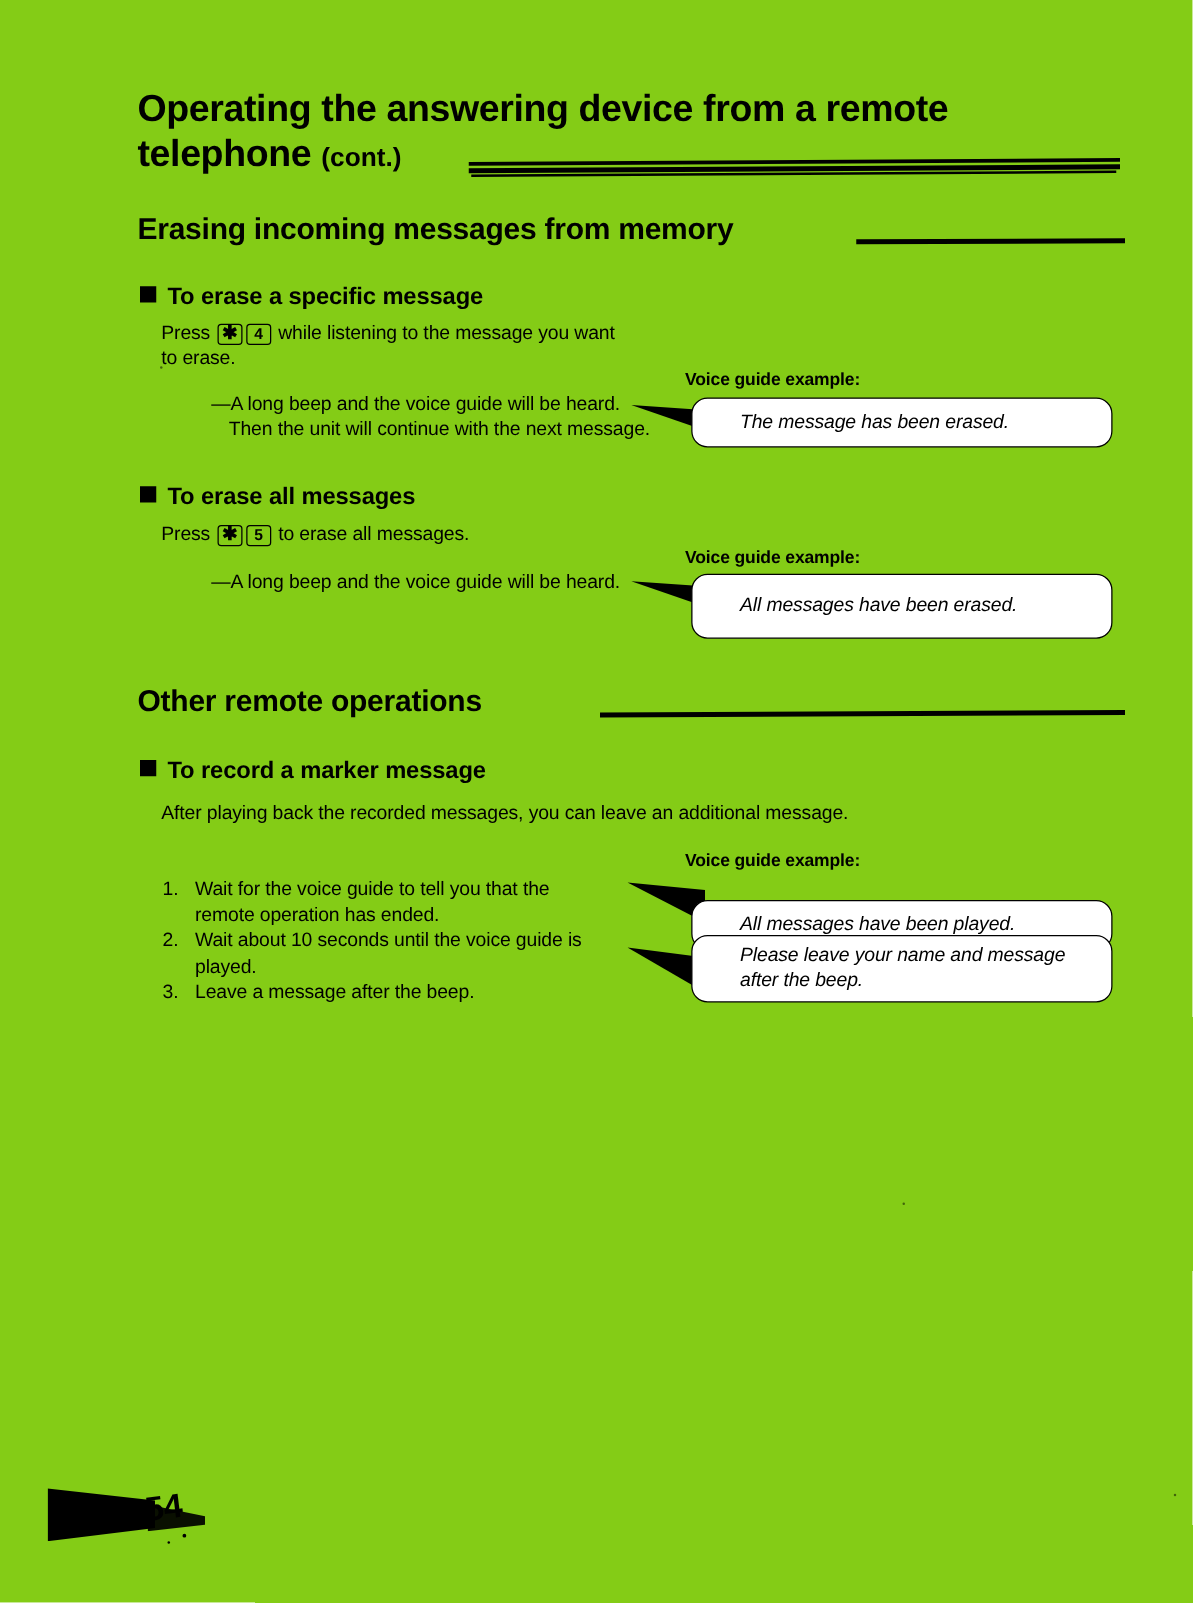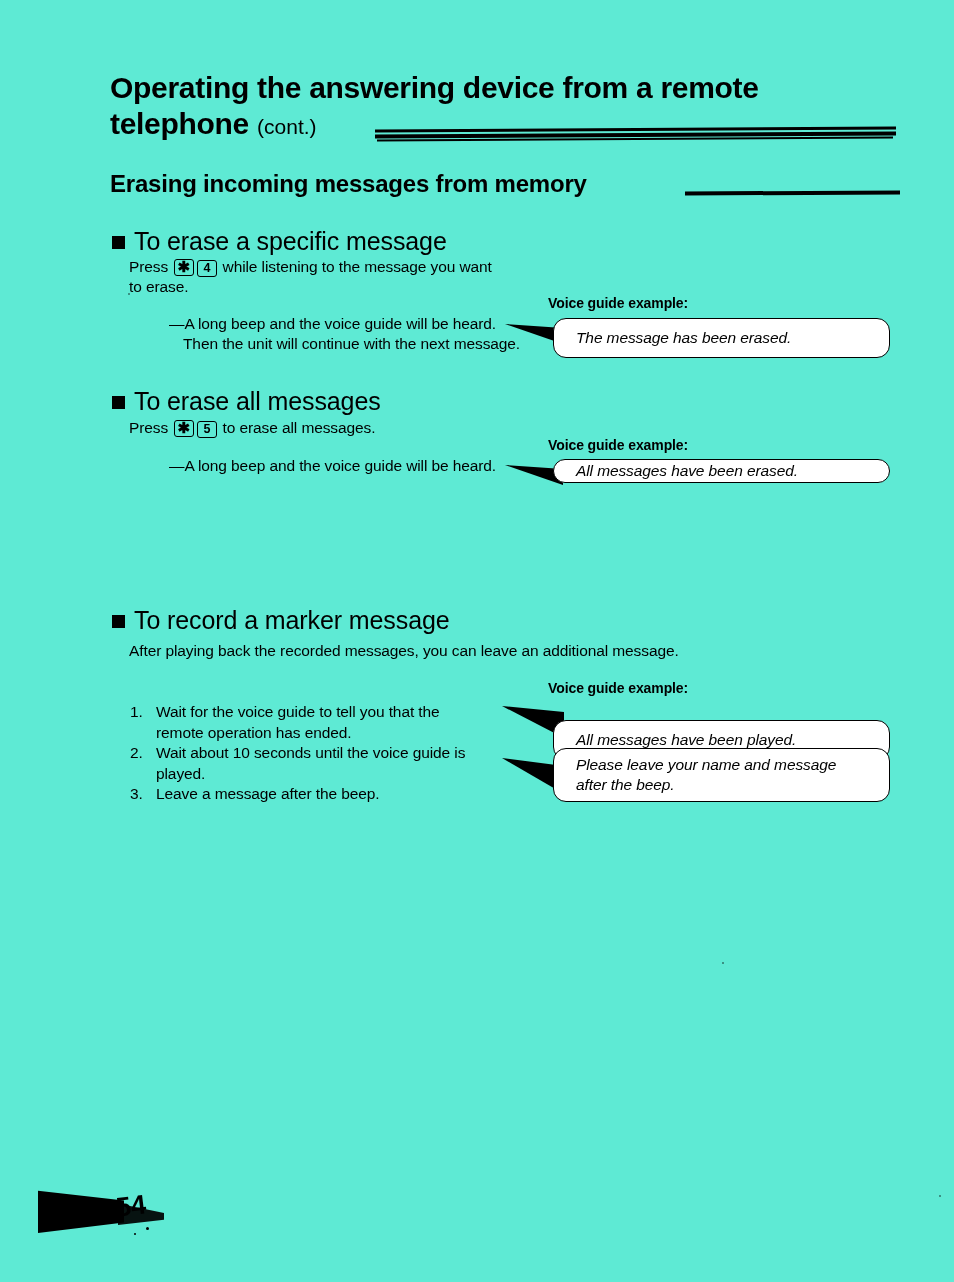--- a/index.html
+++ b/index.html
@@ -9,42 +9,42 @@
   }
   body {
     font-family: "Liberation Sans", sans-serif;
     color: #000000;
     -webkit-font-smoothing: none;
   }
   #page {
     position: relative;
     width: 954px;
     height: 1282px;
-    background: #5eead4;
+    background: #84cc16;
     overflow: hidden;
   }
 
   
   .title-block {
     position: absolute;
     left: 110px;
     top: 70px;
     width: 790px;
   }
   .doc-title {
     font-size: 30px;
     font-weight: bold;
     letter-spacing: -0.3px;
     line-height: 36px;
     margin: 0;
     width: 760px;
   }
   .doc-title .cont {
     font-size: 21px;
-    font-weight: normal;
+    font-weight: bold;
     letter-spacing: 0px;
   }
   .title-rule {
     position: absolute;
     left: 265px;
     top: 56px;
     width: 521px;
     height: 14px;
   }
   .title-rule .band-a {
@@ -81,22 +81,22 @@
     position: absolute;
     height: 3.5px;
     background: #000;
     top: 21px;
     transform: rotate(-0.25deg);
   }
 
   
   .sub-head {
     position: absolute;
-    font-size: 25px;
-    font-weight: normal;
+    font-size: 19px;
+    font-weight: bold;
     letter-spacing: -0.1px;
     white-space: nowrap;
   }
   .sq {
     display: inline-block;
     width: 13px;
     height: 13px;
     background: #000;
     margin-right: 9px;
     vertical-align: 1px;
@@ -173,21 +173,21 @@
     background: #fff;
     box-sizing: border-box;
     display: flex;
     align-items: center;
   }
   .bubble .btext {
     font-size: 15.5px;
     font-style: italic;
     line-height: 20px;
     letter-spacing: -0.1px;
-    padding-left: 22px;
+    padding-left: 38px;
     padding-right: 14px;
   }
   .tail {
     position: absolute;
     width: 0;
     height: 0;
   }
 
   
   .page-num-wrap {
@@ -289,24 +289,28 @@
   </div>
 
   <div class="dash-text" style="left:129px; top:456px; width:400px;">
     <span style="display:block;">—A long beep and the voice guide will be heard.</span>
   </div>
 
   <div class="vg-label" style="left:548px; top:437px;">Voice guide example:</div>
   <svg class="tail" style="left:505px; top:459px; width:60px; height:32px;" viewBox="0 0 60 32">
     <polygon points="0,6 58,10 58,26" fill="#000"></polygon>
   </svg>
-  <div class="bubble" style="left:553px; top:459px; width:337px; height:24px;">
+  <div class="bubble" style="left:553px; top:459px; width:337px; height:52px;">
     <div class="btext">All messages have been erased.</div>
   </div>
 
+  <div class="section-head" style="top:548px;">
+    <span class="st">Other remote operations</span>
+    <span class="srule" style="left:370px; width:420px;"></span>
+  </div>
 
   <div class="sub-head" style="left:112px; top:606px;">
     <span class="sq"></span><span>To record a marker message</span>
   </div>
 
   <div class="body-text" style="left:129px; top:641px; width:640px;">After playing back the recorded messages, you can leave an additional message.</div>
 
   <div class="vg-label" style="left:548px; top:680px;">Voice guide example:</div>
 
   <div class="steps" style="left:130px; top:702px; width:380px;">

